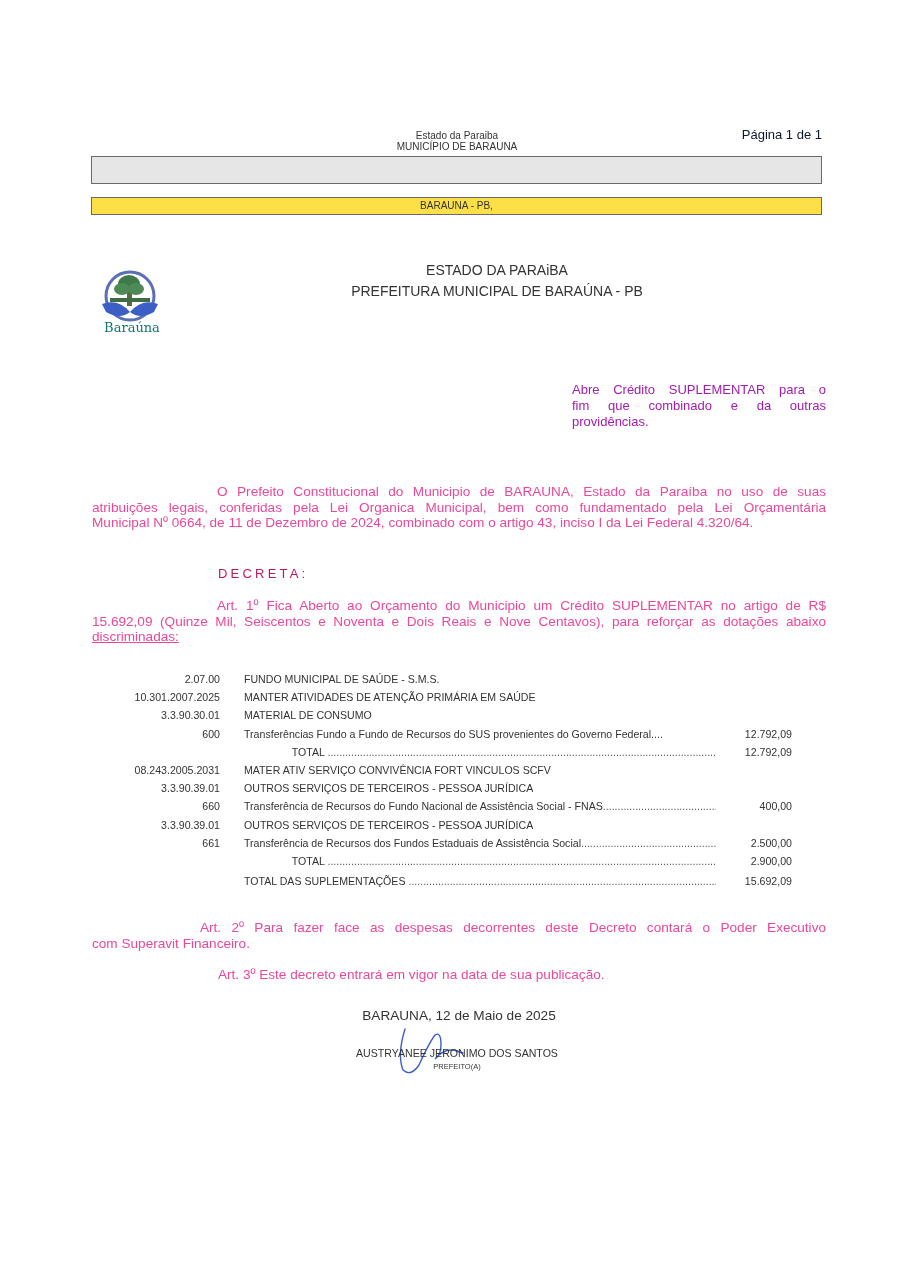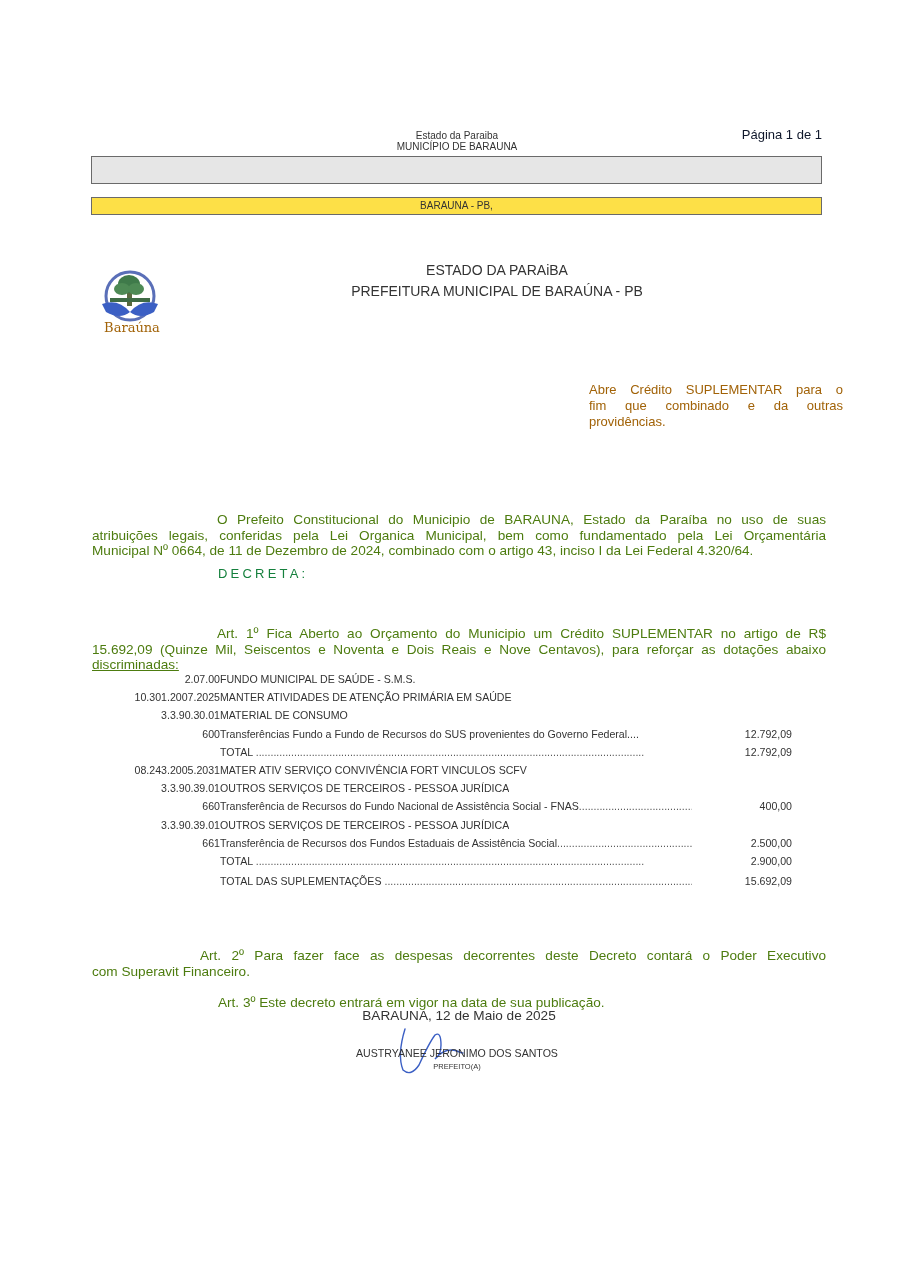--- a/index.html
+++ b/index.html
@@ -7,32 +7,32 @@
       width: 900px; height: 1273px; position: relative; overflow: hidden;
       font-family: "Liberation Sans", sans-serif; color: #2a2a2a;
     }
     .abs { position: absolute; }
     .hdr-state { left: 0; width: 914px; top: 130px; text-align: center; font-size: 10px; line-height: 11px; color: #333; }
     .page-num { right: 78px; top: 127px; font-size: 13px; color: #0f172a; }
     .box1 { left: 91px; top: 156px; width: 729px; height: 26px; border: 1.5px solid #6a6a6a; background: #e6e6e6; }
     .box2 { left: 91px; top: 197px; width: 729px; height: 16px; border: 1.5px solid #6a6a6a; background: #fde047;
             font-size: 10px; text-align: center; line-height: 16px; color: #333; }
     .logo { left: 98px; top: 268px; width: 68px; height: 72px; }
-    .logo-text { left: 100px; top: 320px; width: 64px; text-align: center; font-family: "DejaVu Serif", serif; font-size: 13px; color: #a16207; }
+    .logo-text { left: 100px; top: 320px; width: 64px; text-align: center; font-family: "DejaVu Serif", serif; font-size: 13px; color: #0f766e; }
     .title-block { left: 300px; width: 394px; top: 260px; text-align: center; font-size: 14px; line-height: 21px; color: #333; }
-    .ementa { left: 589px; top: 382px; width: 254px; font-size: 13px; line-height: 16px; text-align: justify; color: #a16207; }
+    .ementa { left: 572px; top: 382px; width: 254px; font-size: 13px; line-height: 16px; text-align: justify; color: #a21caf; }
     .ementa span.line { display: block; text-align-last: justify; }
     .ementa span.last { display: block; text-align-last: left; }
-    .para { left: 92px; width: 734px; font-size: 13.6px; line-height: 15.5px; text-align: justify; color: #4d7c0f; margin-top: 28px; }
+    .para { left: 92px; width: 734px; font-size: 13.6px; line-height: 15.5px; text-align: justify; color: #ec4899; }
     .just-line { display: block; text-align-last: justify; }
-    .decreta { left: 218px; top: 566px; font-size: 13px; letter-spacing: 3.2px; color: #15803d; }
+    .decreta { left: 218px; top: 566px; font-size: 13px; letter-spacing: 3.2px; color: #be185d; }
     .tbl { left: 92px; top: 670px; width: 720px; font-size: 10.6px; color: #333; }
     .row { position: relative; height: 18.2px; line-height: 18.2px; }
     .row .code { position: absolute; right: 592px; white-space: nowrap; }
-    .row .desc { position: absolute; left: 128px; white-space: nowrap; overflow: hidden; }
+    .row .desc { position: absolute; left: 152px; white-space: nowrap; overflow: hidden; text-align: right; }
     .row .desc.dots { width: 472px; }
     .row .amt { position: absolute; right: 20px; text-align: left; }
     .dotfill { color: #555; }
     .row.gap { margin-top: 2px; }
     .sig-place { left: 0; width: 918px; top: 1008px; text-align: center; font-size: 13.6px; color: #333; }
     .sig-name { left: 0; width: 914px; top: 1047px; text-align: center; font-size: 10.6px; color: #333; }
     .sig-role { left: 0; width: 914px; top: 1062px; text-align: center; font-size: 7.5px; color: #333; }
     .signature { left: 385px; top: 1025px; width: 100px; height: 55px; }
   </style>
 </head>

